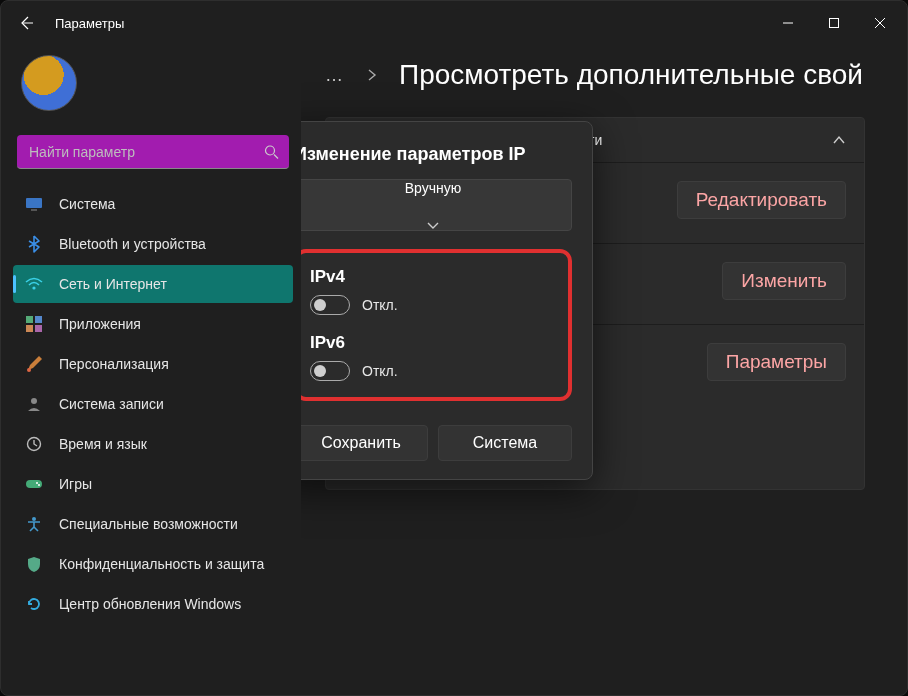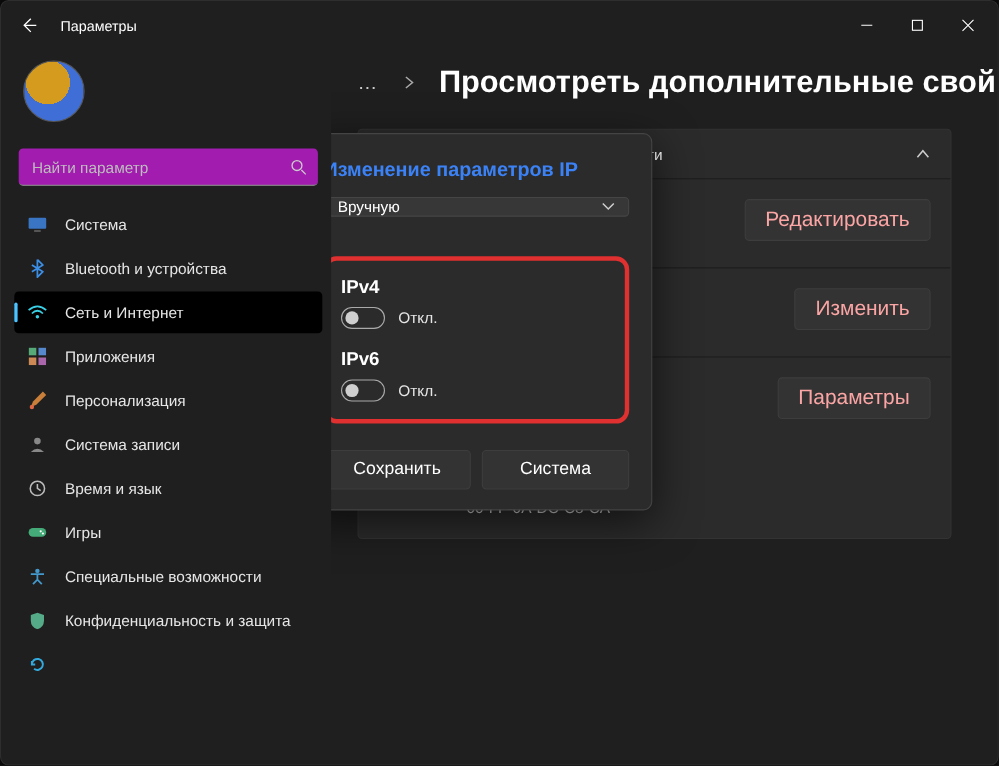--- a/index.html
+++ b/index.html
@@ -22,44 +22,44 @@
   .avatar { width: 56px; height: 56px; border-radius: 50%; background: radial-gradient(circle at 40% 35%, #d49b1f 0 42%, #3f6fd6 42% 100%); border:1px solid #555; }
   .profile-text { display:flex; flex-direction:column; }
   .profile-name { color:#fff; font-size:14px; font-weight:600; }
   .profile-email { color:#5a5a5a; font-size:12px; filter: blur(2px); }
   .search-wrap { position:relative; margin: 8px 4px 16px 4px; }
   .search-input { width:100%; height:34px; background:#a21caf; border:none; border-bottom:1px solid #888; border-radius:4px; padding: 0 34px 0 12px; color:#ccc; font-size:14px; outline:none; }
   .search-input::placeholder { color:#bdbdbd; }
   .search-icon { position:absolute; right:10px; top:50%; transform:translateY(-50%); color:#ccc; }
   .nav { display:flex; flex-direction:column; gap:2px; }
   .nav-item { display:flex; align-items:center; gap:16px; height:38px; padding:0 12px; border-radius:4px; color:#e6e6e6; font-size:14px; cursor:pointer; position:relative; }
-  .nav-item.active { background:#000000; }
+  .nav-item.active { background:#0f766e; }
   .nav-item.active::before { content:""; position:absolute; left:0; top:10px; bottom:10px; width:3px; background:#4cc2ff; border-radius:2px; }
   .nav-ic { width:18px; height:18px; display:flex; align-items:center; justify-content:center; }
 
   
   .main { flex:1; padding: 0 0 0 24px; color:#fff; overflow:hidden; position:relative; }
   .crumb-row { display:flex; align-items:center; gap:22px; padding-top:14px; }
   .crumb-dots { color:#ccc; font-size:18px; letter-spacing:2px; cursor:pointer; }
   .crumb-sep { color:#888; }
-  .page-title { font-size:28px; font-weight:700; white-space:nowrap; overflow:hidden; }
+  .page-title { font-size:28px; font-weight:400; white-space:nowrap; overflow:hidden; }
 
   .panel { margin-top:26px; background:#2b2b2b; border:1px solid #333; border-radius:4px; padding: 14px 18px; width: 540px; }
   .panel-header { display:flex; align-items:center; justify-content:space-between; font-size:14px; color:#fff; }
   .caret { color:#ccc; }
   .panel-sep { height:1px; background:#1d1d1d; margin:14px -18px; }
   .panel-row { display:flex; align-items:center; justify-content:flex-end; padding:4px 0 10px 0; }
   .btn { background:#333333; border:1px solid #3d3d3d; color:#fca5a5; font-size:19px; padding:7px 18px; border-radius:4px; cursor:pointer; }
   .info-lines { color:#c8c8c8; font-size:14px; line-height:1.8; padding-left:80px; padding-top:8px; }
   .info-line { white-space:nowrap; }
 
   
   .dialog { position:absolute; left:-28px; top:76px; width:320px; background:#2b2b2b; border:1px solid #444; border-radius:8px; padding:22px 20px 18px 20px; box-shadow:0 10px 40px rgba(0,0,0,.6); }
-  .dlg-title { font-size:18px; font-weight:600; margin-bottom:14px; color:#3b82f6; }
-  .select-box { height:18px; background:#373737; border:1px solid #454545; border-radius:4px; display:flex; align-items:center; justify-content:space-between; padding:0 12px; color:#fff; font-size:14px; cursor:pointer; margin-bottom:36px; }
+  .dlg-title { font-size:18px; font-weight:600; margin-bottom:14px; color:#ffffff; }
+  .select-box { height:52px; background:#373737; border:1px solid #454545; border-radius:4px; display:flex; align-items:center; justify-content:space-between; padding:0 12px; color:#fff; font-size:14px; cursor:pointer; margin-bottom:18px;flex-direction:column; }
   .emph-box { border:4px solid #e03030; border-radius:12px; padding:14px 12px 16px 12px; margin-bottom:24px; }
   .iprow-title { font-size:17px; font-weight:600; color:#fff; margin-bottom:8px; }
   .toggle-row { display:flex; align-items:center; gap:12px; margin-bottom:18px; }
   .toggle-row:last-child { margin-bottom:0; }
   .toggle { width:40px; height:20px; border-radius:999px; border:1px solid #aaa; background:#2b2b2b; position:relative; cursor:pointer; }
   .toggle::after { content:""; position:absolute; left:3px; top:3px; width:12px; height:12px; background:#cfcfcf; border-radius:50%; }
   .toggle-label { color:#e6e6e6; font-size:14px; }
   .dlg-btns { display:flex; gap:10px; }
   .dlg-btn { flex:1; text-align:center; background:#333333; border:1px solid #3d3d3d; color:#fff; font-size:16px; padding:8px 0; border-radius:4px; cursor:pointer; }
 
@@ -209,20 +209,21 @@
             </span>
           <span>Конфиденциальность и защита</span>
         </div>
         <div class="nav-item">
           <span class="nav-ic">
               <svg width="16" height="16" viewBox="0 0 16 16">
                 <path d="M3 8 A5 5 0 1 1 5 12" stroke="#3ad" stroke-width="1.8" fill="none"></path>
                 <path d="M3 5 V8 H6" stroke="#3ad" stroke-width="1.8" fill="none"></path>
               </svg>
             </span>
+          <span>Центр обновления Windows</span>
         </div>
       </div>
     </div>
 
     <div class="main">
       <div class="crumb-row">
         <span class="crumb-dots">…</span>
         <span class="crumb-sep">
           <svg width="10" height="14" viewBox="0 0 10 14">
               <path d="M2 2 L8 7 L2 12" stroke="#aaa" stroke-width="1.4" fill="none"></path>

